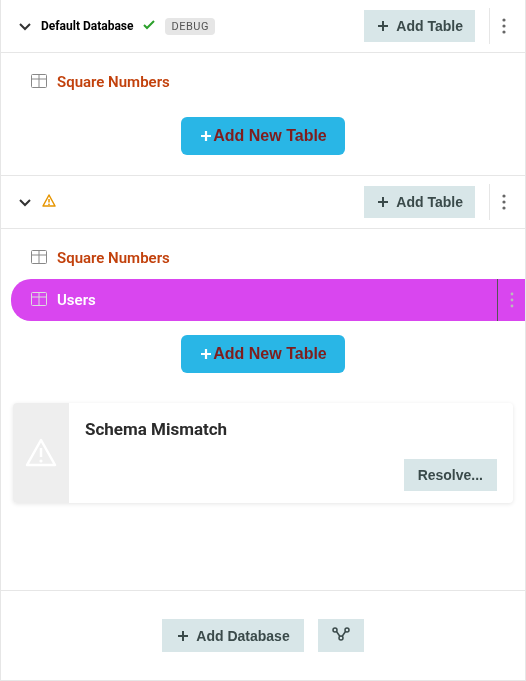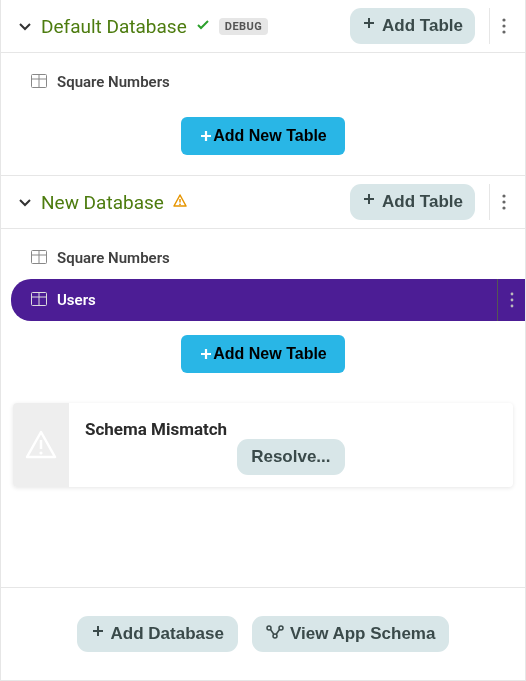--- a/index.html
+++ b/index.html
@@ -27,43 +27,44 @@
     display: flex;
     align-items: center;
     gap: 8px;
     padding: 8px 8px 8px 16px;
     border-top: 1px solid #e6e6e6;
     border-bottom: 1px solid #e6e6e6;
   }
   .db-header.first { border-top: none; }
   .chevron svg { display:block; }
   .db-title {
-    font-size: 19px;
-    font-weight: 400;
-    color: #4d7c0f;
+    font-size: 12px;
+    font-weight: 700;
+    color: #000000;
   }
   .badge-debug {
     background: #e6e6e6;
     color: #555;
     font-size: 11px;
-    font-weight: 700;
+    font-weight: 400;
     letter-spacing: 0.5px;
     padding: 2px 6px;
     border-radius: 4px;
   }
   .spacer { flex: 1; }
   .btn-light {
     background: #d8e6e8;
     border: none;
-    border-radius: 11px;
+    border-radius: 0;
     padding: 8px 14px;
-    font-size: 17px;
+    font-size: 14px;
     font-weight: 700;
     color: #3a4a4a;
     display: inline-flex;
+    align-items: center;
     gap: 6px;
     cursor: pointer;
     white-space: nowrap;
   }
   .btn-light.small { padding: 8px 12px; }
   .kebab {
     width: 28px;
     height: 36px;
     display: flex;
     align-items: center;
@@ -75,26 +76,26 @@
   .kebab svg { display:block; }
   .table-row {
     display: flex;
     align-items: center;
     gap: 10px;
     padding: 12px 16px 12px 30px;
     color: #4a4a4a;
     cursor: pointer;
   }
   .table-row .tname {
-    color: #404040;
+    color: #c2410c;
     font-weight: 600;
     font-size: 15px;
   }
   .table-row.active {
-    background: #4c1d95;
+    background: #d946ef;
     color: #fff;
     border-radius: 20px 0 0 20px;
     margin-left: 10px;
     padding-left: 20px;
     position: relative;
   }
   .table-row.active .tname { color: #fff; }
   .table-row.active .kebab-inline {
     position: absolute;
     right: 0;
@@ -108,21 +109,21 @@
     cursor: pointer;
   }
   .table-list { padding-top: 8px; }
   .add-table-wrap {
     display: flex;
     justify-content: center;
     padding: 14px 0 20px;
   }
   .btn-blue {
     background: #29b6e6;
-    color: #000000;
+    color: #7f1d1d;
     border: none;
     border-radius: 6px;
     padding: 10px 18px;
     font-size: 16px;
     font-weight: 700;
     display: inline-flex;
     align-items: center;
     cursor: pointer;
   }
   .warn-card {
@@ -138,22 +139,21 @@
     background: #eeeeee;
     display: flex;
     align-items: center;
     justify-content: center;
     flex-shrink: 0;
   }
   .warn-body {
     padding: 16px 16px 12px;
     flex: 1;
     display: flex;
-    flex-direction: row;
-    gap: 10px;
+    flex-direction: column;
   }
   .warn-title {
     font-weight: 700;
     font-size: 17px;
     color: #2b2b2b;
   }
   .warn-msg {
     font-size: 16px;
     color: #333;
     line-height: 1.5;
@@ -229,21 +229,20 @@
     </div>
   </div>
 
   <div class="db-section">
     <div class="db-header">
       <span class="chevron">
         <svg width="16" height="16" viewBox="0 0 16 16">
             <path d="M3 6l5 5 5-5" fill="none" stroke="#333" stroke-width="2"></path>
           </svg>
       </span>
-      <span class="db-title">New Database</span>
       <span>
         <svg width="16" height="16" viewBox="0 0 16 16">
             <path d="M8 2 L14 13 H2 Z" fill="none" stroke="#e69500" stroke-width="1.5" stroke-linejoin="round"></path>
             <line x1="8" y1="6" x2="8" y2="9.5" stroke="#e69500" stroke-width="1.5"></line>
             <circle cx="8" cy="11.3" r="0.9" fill="#e69500"></circle>
           </svg>
       </span>
       <span class="spacer"></span>
       <button class="btn-light small">
         <svg width="14" height="14" viewBox="0 0 14 14">
@@ -325,17 +324,16 @@
     </button>
     <button class="btn-light">
       <span>
         <svg width="18" height="14" viewBox="0 0 18 14">
             <circle cx="3" cy="3" r="2" fill="none" stroke="#3a4a4a" stroke-width="1.5"></circle>
             <circle cx="15" cy="3" r="2" fill="none" stroke="#3a4a4a" stroke-width="1.5"></circle>
             <circle cx="9" cy="11" r="2" fill="none" stroke="#3a4a4a" stroke-width="1.5"></circle>
             <path d="M4.5 4.5 L8 9.5 M13.5 4.5 L10 9.5" stroke="#3a4a4a" stroke-width="1.5"></path>
           </svg>
       </span>
-      <span>View App Schema</span>
     </button>
   </div>
 
 </div>
 
 </body></html>

